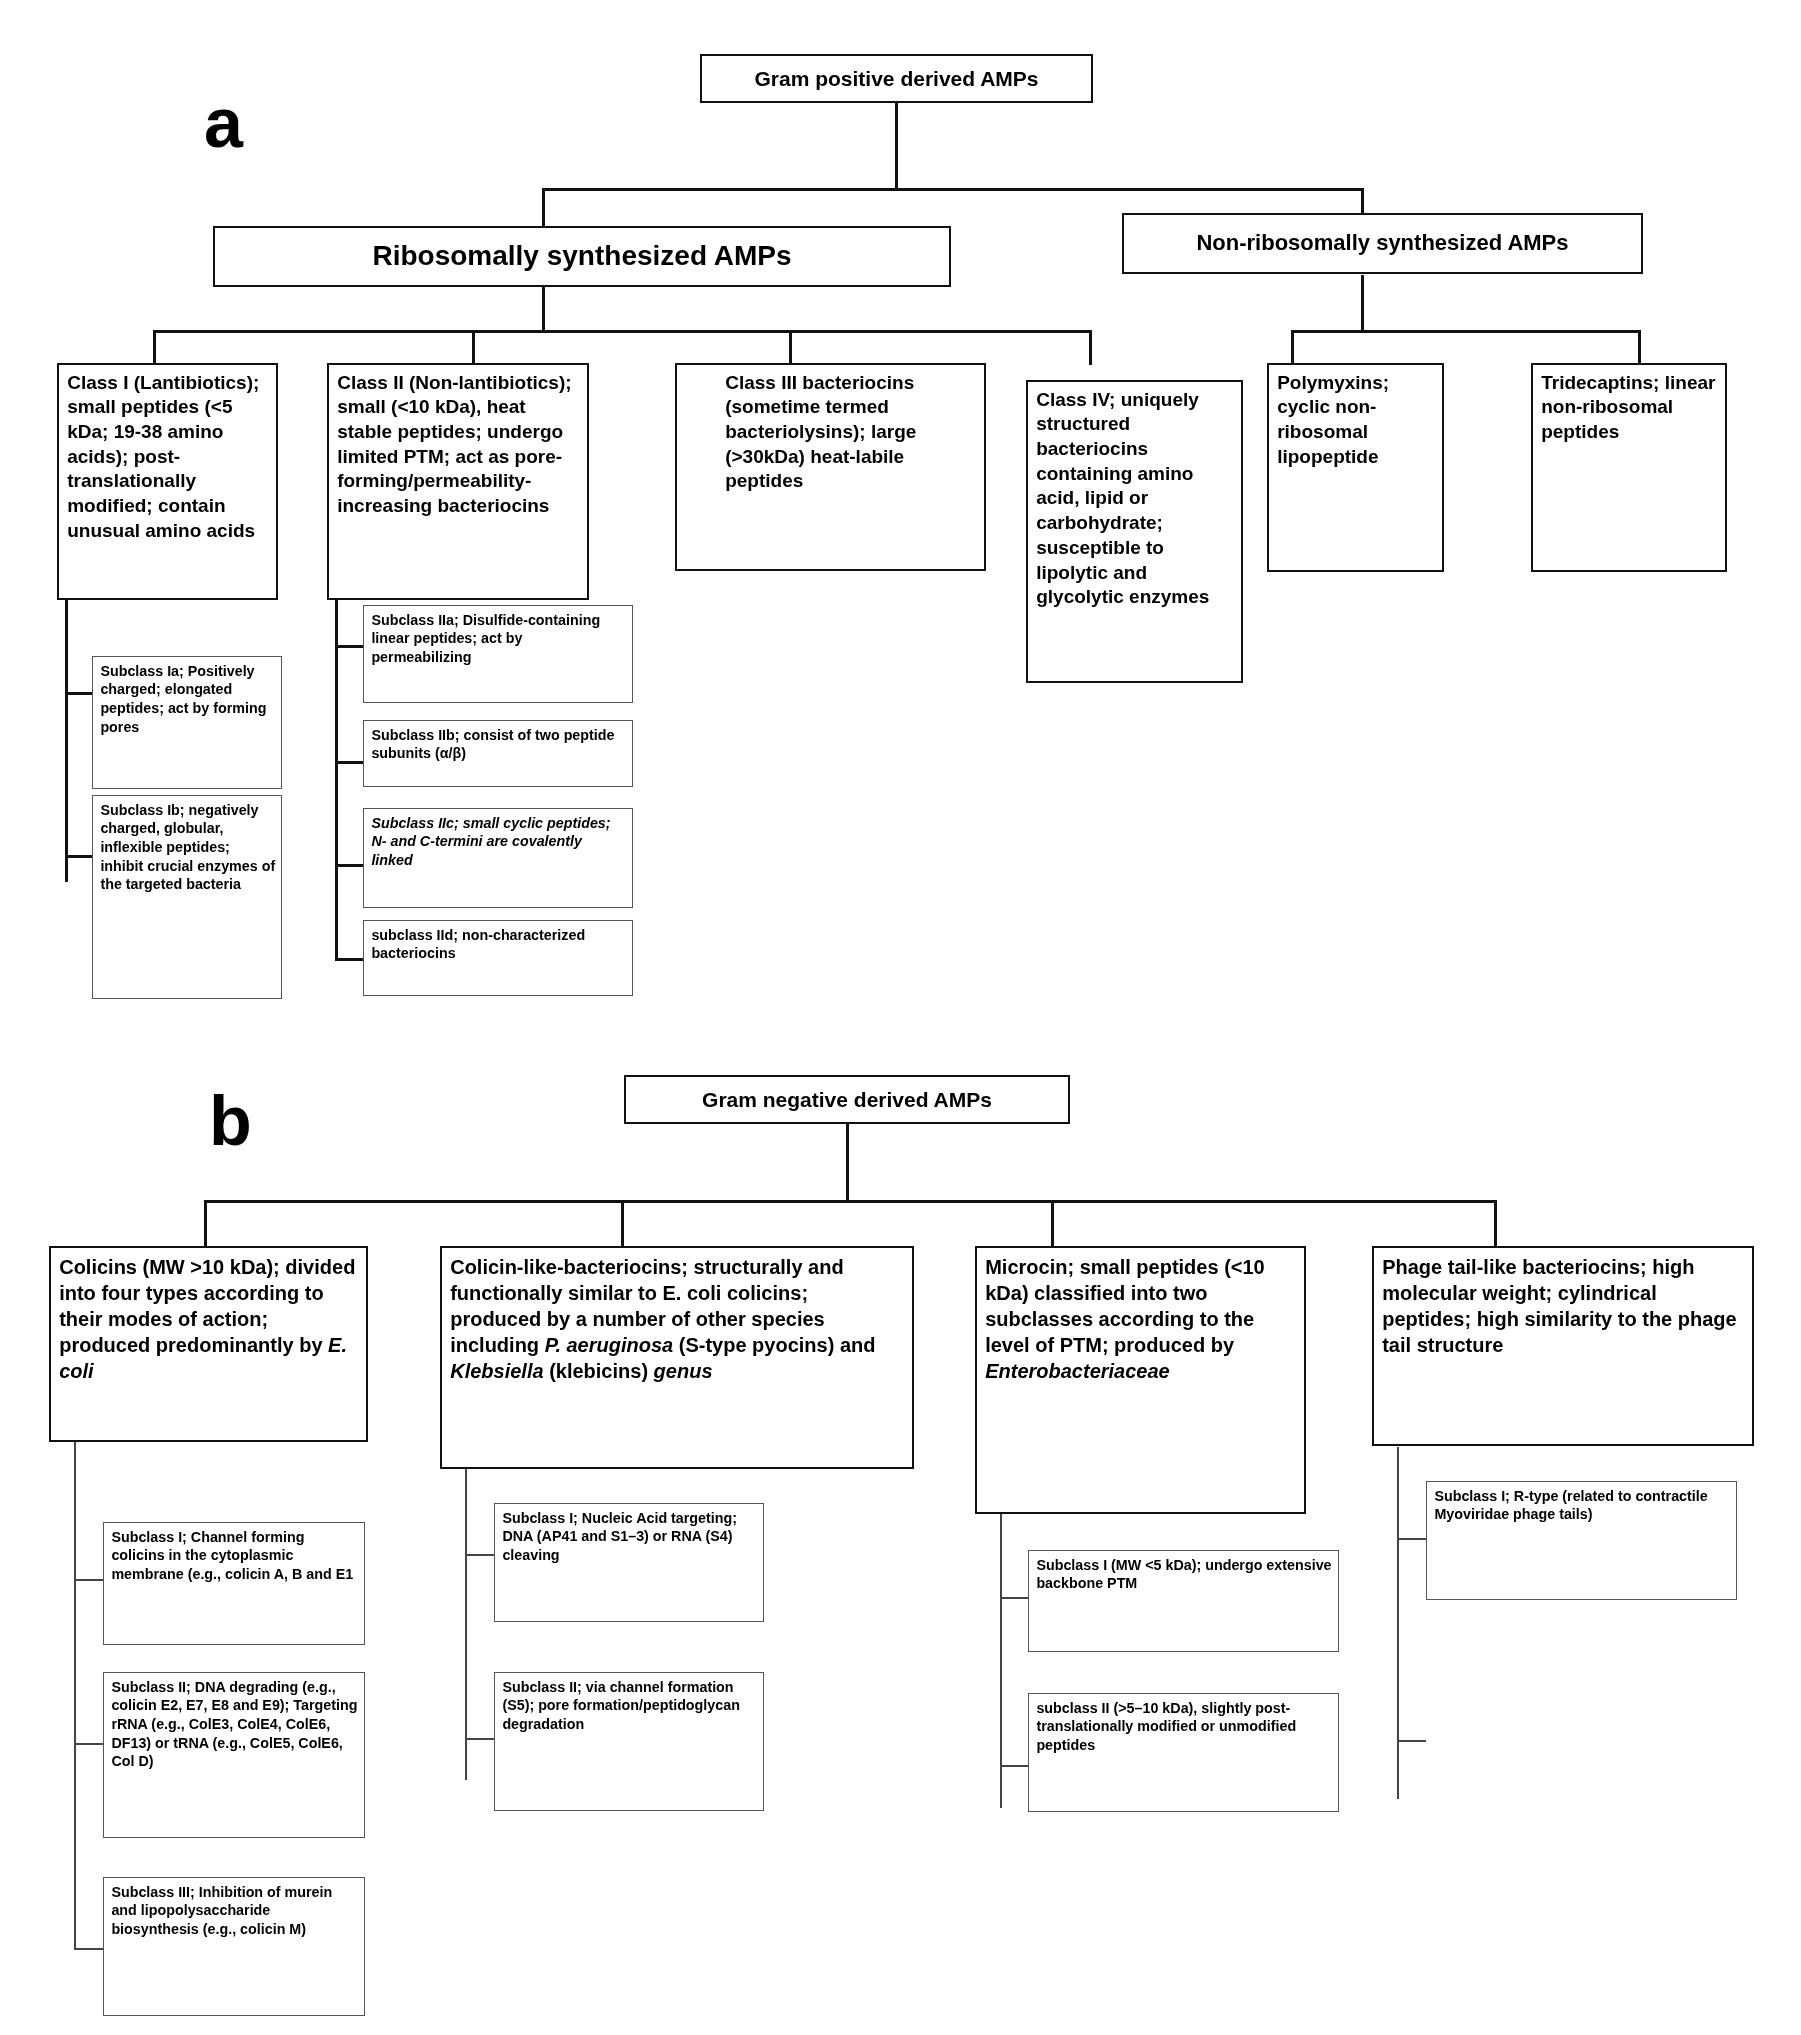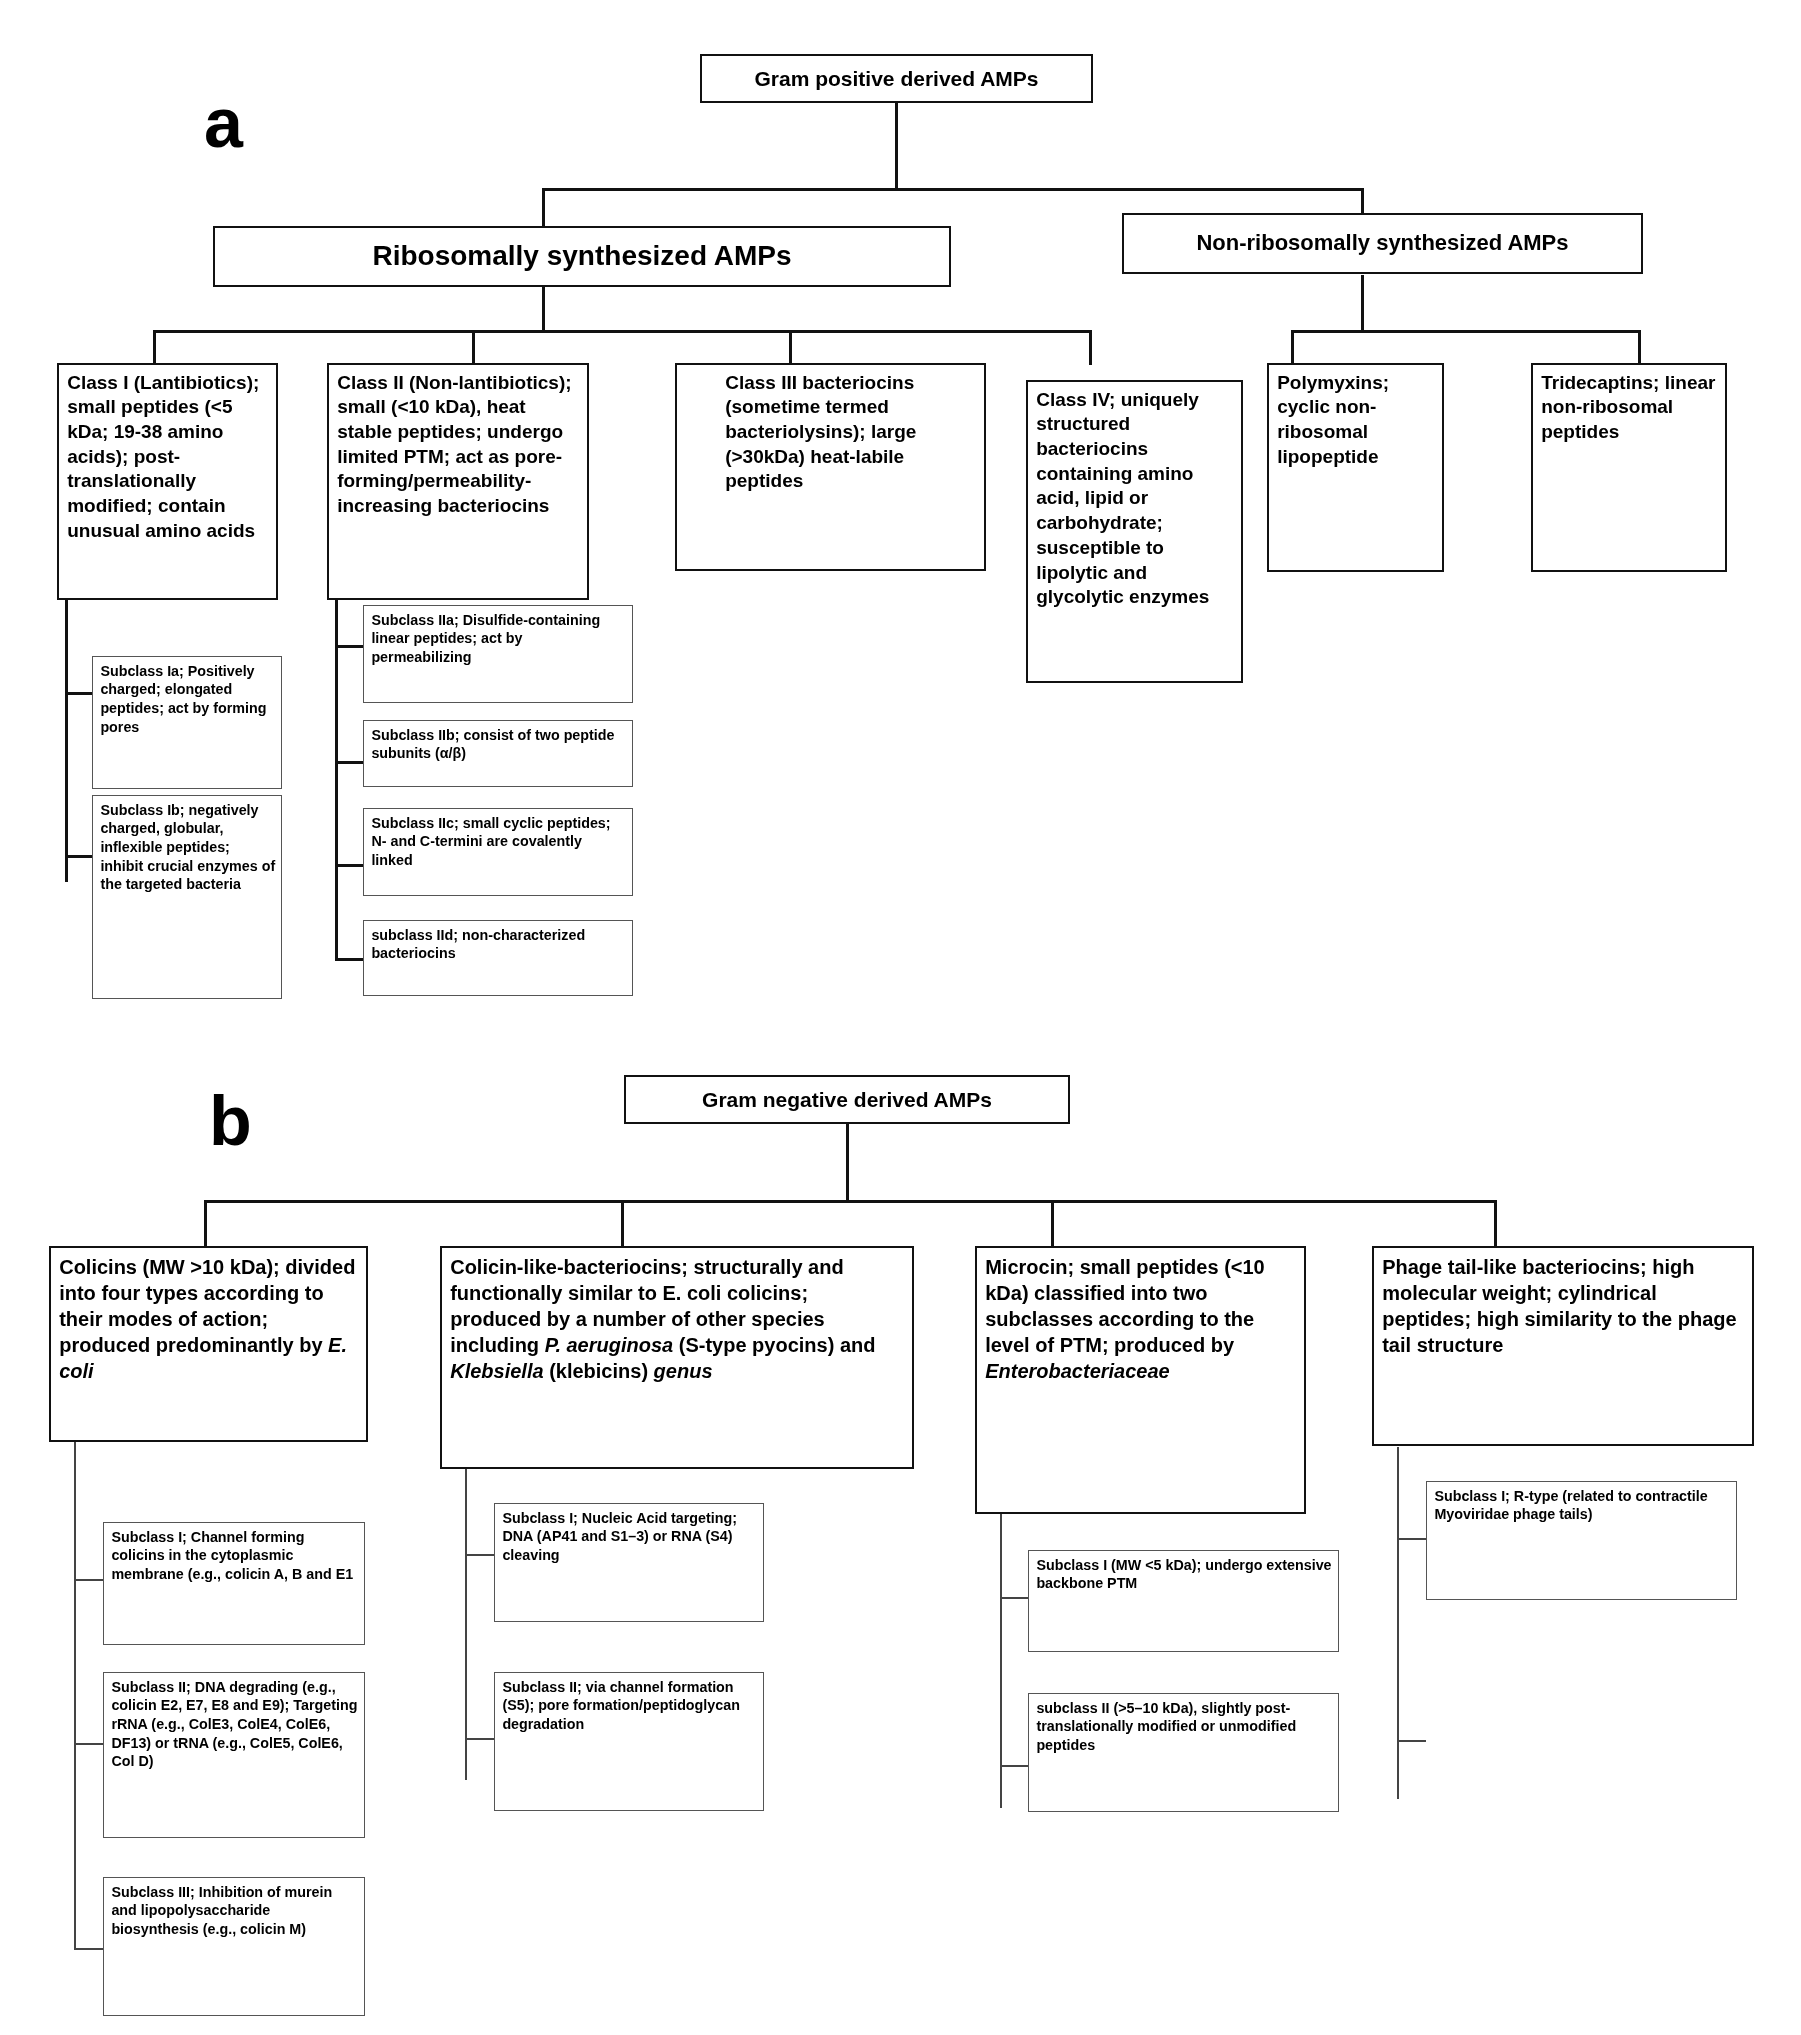--- a/index.html
+++ b/index.html
@@ -164,21 +164,21 @@
   <div class="ln lnh" style="left:335px; top:761px; width:29px; height:2.5px;"></div>
   <div class="ln lnh" style="left:335px; top:864px; width:29px; height:2.5px;"></div>
   <div class="ln lnh" style="left:335px; top:958px; width:29px; height:2.5px;"></div>
 
   <div class="node sub" style="left:363px; top:605px; width:270px; height:98px;">
     <span class="txt">Subclass IIa; Disulfide-containing linear peptides; act by permeabilizing</span>
   </div>
   <div class="node sub" style="left:363px; top:720px; width:270px; height:67px;">
     <span class="txt">Subclass IIb; consist of two peptide subunits (α/β)</span>
   </div>
-  <div class="node sub" style="left:363px; top:808px; width:270px; height:88px;">
+  <div class="node sub" style="left:363px; top:808px; width:270px; height:100px;font-style:italic;">
     <span class="txt">Subclass IIc; small cyclic peptides; N- and C-termini are covalently linked</span>
   </div>
   <div class="node sub" style="left:363px; top:920px; width:270px; height:76px;">
     <span class="txt">subclass IId; non-characterized bacteriocins</span>
   </div>
 
   <div class="panel-letter" style="left:209px; top:1086px;">b</div>
 
   <div class="node hdr" style="left:624px; top:1075px; width:446px; height:49px; font-size:21px;">
     <span class="txt">Gram negative derived AMPs</span>

